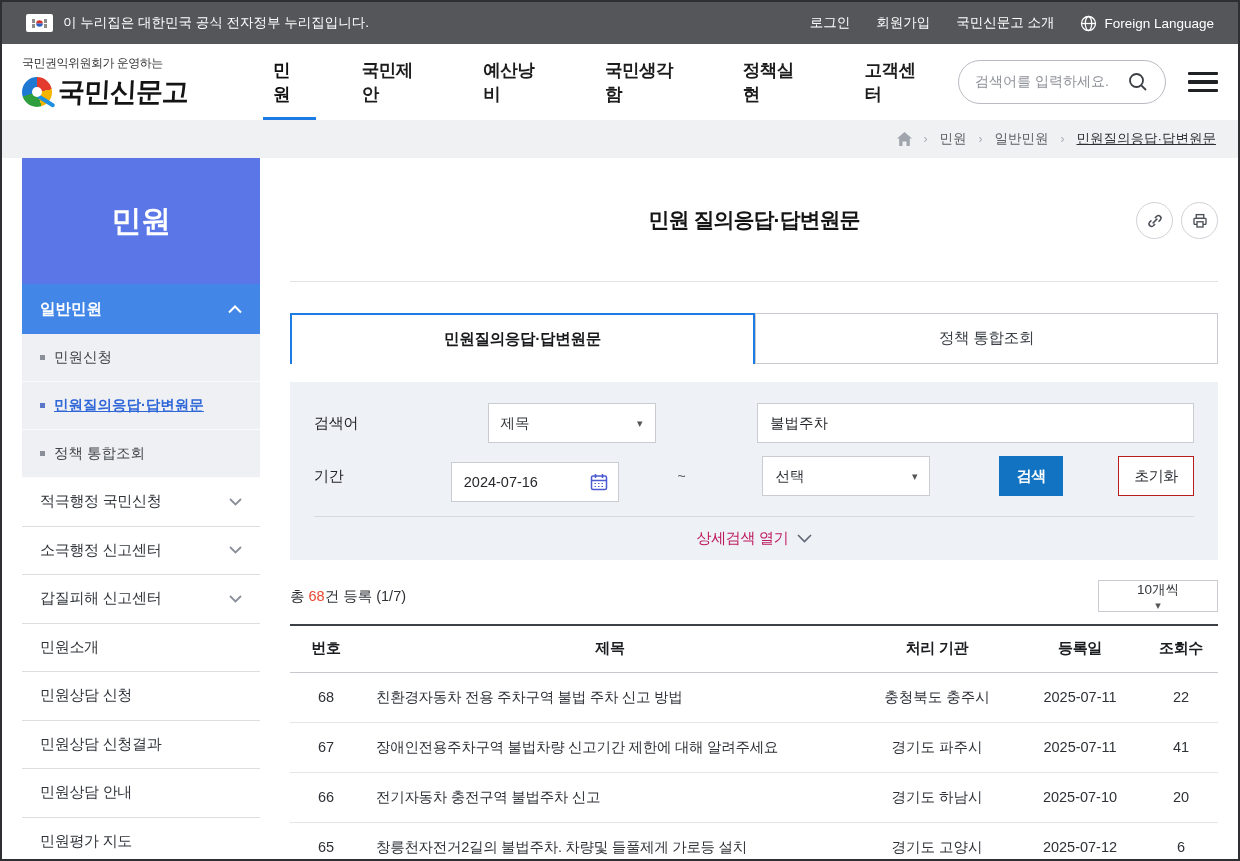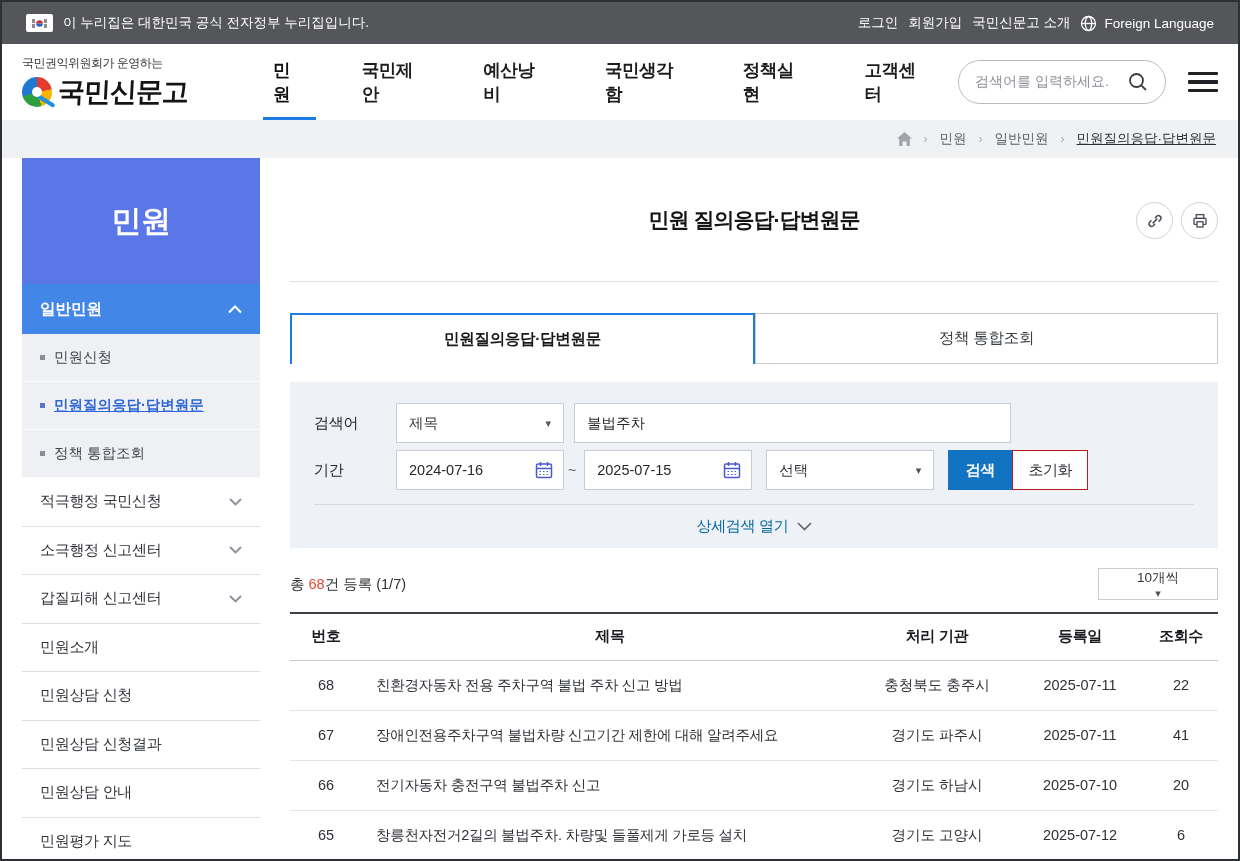--- a/index.html
+++ b/index.html
@@ -13,21 +13,21 @@
   }
   
   .topbar {
     height: 42px; background: #55565a; color: #fff;
     display: flex; align-items: center; padding: 0 24px; font-size: 13.5px;
   }
   .topbar .flag {
     width: 27px; height: 18px; background: #fff; border-radius: 2px;
     display: flex; align-items: center; justify-content: center; margin-right: 10px;
   }
-  .topbar-right { margin-left: auto; display: flex; align-items: center; gap: 10px; }
+  .topbar-right { margin-left: auto; display: flex; align-items: center; gap: 26px; }
   .topbar-right .tlink { cursor: pointer; color: #fff; }
   .lang { display: flex; align-items: center; gap: 7px; }
   
   .header { height: 76px; background: #fff; display: flex; align-items: center; padding: 0 20px; position: relative; }
   .logo { display: flex; flex-direction: column; gap: 2px; min-width: 205px; }
   .logo-small { font-size: 12px; color: #333; letter-spacing: -0.5px; }
   .logo-row { display: flex; align-items: center; gap: 6px; }
   .drum { width: 30px; height: 30px; border-radius: 50%; position: relative;
     background: conic-gradient(#e33b2e 0 22%, #f4b400 22% 45%, #2e9e3e 45% 70%, #1f78d1 70% 100%);
     flex-shrink: 0;
@@ -80,41 +80,41 @@
   .tool-btn { width: 37px; height: 37px; border-radius: 50%; border: 1px solid #cfd2d7; background: #fff;
     display: flex; align-items: center; justify-content: center; cursor: pointer; }
   
   .tabs { display: flex; margin-top: 31px; height: 51px; }
   .tab { flex: 1; display: flex; align-items: center; justify-content: center; font-size: 15.5px;
     background: #fff; cursor: pointer; color: #3c4046; letter-spacing: -0.3px; }
   .tab.active { border: 2px solid #1c7ce4; border-bottom: none; font-weight: 700; color: #17181a; }
   .tab.inactive { border: 1px solid #c8cacf; }
   
   .panel { background: #eef1f6; margin-top: 18px; padding: 21px 24px 0 24px; }
-  .form-row { display: flex; align-items: center; margin-bottom: 7px; }
+  .form-row { display: flex; align-items: center; margin-bottom: 7px; justify-content: space-between; }
   .form-label { width: 82px; font-size: 15px; color: #202226; font-weight: 500; letter-spacing: -0.3px; }
   .sel { height: 40px; background: #fff; border: 1px solid #c9ccd1; display: flex; align-items: center;
     justify-content: space-between; padding: 0 12px; font-size: 14.5px; color: #33363b; cursor: pointer; }
   .sel .arrow { color: #555; font-size: 11px; }
   .sel.w168 { width: 168px; }
   .txt { height: 40px; background: #fff; border: 1px solid #c9ccd1; padding: 0 12px; font-size: 14.5px;
     color: #26282c; font-family: inherit; }
   .keyword-input { width: 437px; margin-left: 10px; }
-  .date-wrap { position: relative; display: flex; align-items: center; }
+  .date-wrap { position: relative; display: flex; align-items: center; margin-top: 12px; }
   .date-input { width: 168px; padding-right: 40px; }
   .cal-btn { position: absolute; right: 5px; width: 30px; height: 30px; display: flex; align-items: center;
     justify-content: center; cursor: pointer; background: #fff; border: none; }
   .tilde { margin: 0 8px 0 4px; color: #55585e; font-size: 14px; }
   .btn-search { width: 64px; height: 40px; background: #1273c2; color: #fff; border: none; font-size: 15px;
     font-weight: 700; margin-left: 14px; cursor: pointer; font-family: inherit; letter-spacing: -0.5px; }
   .btn-reset { width: 76px; height: 40px; background: #fff; color: #2c2f34; border: 1px solid #b91c1c;
     font-size: 15px; cursor: pointer; font-family: inherit; letter-spacing: -0.5px; }
   .panel-divider { border-top: 1px solid #d7dae0; margin-top: 14px; }
   .detail-toggle { height: 43px; display: flex; align-items: center; justify-content: center; gap: 8px;
-    font-size: 15px; color: #0369a1; cursor: pointer; letter-spacing: -0.3px; }
+    font-size: 15px; color: #be185d; cursor: pointer; letter-spacing: -0.3px; }
   
   .list-controls { margin-top: 20px; display: flex; align-items: center; justify-content: space-between; }
   .total-text { font-size: 14.5px; color: #2d3034; }
   .total-count { color: #e8472e; }
   .sel.per-page { width: 120px; height: 32px; font-size: 13.5px; flex-direction: column; }
   
   table { width: 100%; border-collapse: collapse; margin-top: 12px; border-top: 2px solid #3c4047; }
   thead th { height: 47px; font-size: 15px; font-weight: 700; color: #1a1c1f; border-bottom: 1px solid #c6c9ce;
     text-align: center; letter-spacing: -0.3px; }
   tbody td { height: 50px; font-size: 14.5px; color: #2e3136; border-bottom: 1px solid #e3e5e9; text-align: center; }
@@ -322,33 +322,20 @@
               <svg width="20" height="20" viewBox="0 0 20 20" fill="none" stroke="#4a5ad0" stroke-width="1.5">
                 <rect x="2.5" y="4" width="15" height="13.5" rx="1.5"></rect>
                   <path d="M2.5 8.5h15"></path>
                   <path d="M6.5 2v4M13.5 2v4"></path>
                 <path d="M5.5 11.5h1.5M9 11.5h1.5M12.5 11.5H14M5.5 14.5h1.5M9 14.5h1.5M12.5 14.5H14" stroke-width="1.2"></path>
               </svg>
             </span>
           </button>
         </span>
         <span class="tilde">~</span>
-        <span class="date-wrap">
-          <input class="txt date-input" value="2025-07-15" style="">
-          <button class="cal-btn">
-            <span>
-              <svg width="20" height="20" viewBox="0 0 20 20" fill="none" stroke="#4a5ad0" stroke-width="1.5">
-                <rect x="2.5" y="4" width="15" height="13.5" rx="1.5"></rect>
-                  <path d="M2.5 8.5h15"></path>
-                  <path d="M6.5 2v4M13.5 2v4"></path>
-                <path d="M5.5 11.5h1.5M9 11.5h1.5M12.5 11.5H14M5.5 14.5h1.5M9 14.5h1.5M12.5 14.5H14" stroke-width="1.2"></path>
-              </svg>
-            </span>
-          </button>
-        </span>
         <div class="sel w168" style="margin-left:14px">
           <span>선택</span>
           <span class="arrow">▾</span>
         </div>
         <button class="btn-search">검색</button>
         <button class="btn-reset">초기화</button>
       </div>
       <div class="panel-divider"></div>
       <div class="detail-toggle">
         <span>상세검색 열기</span>

